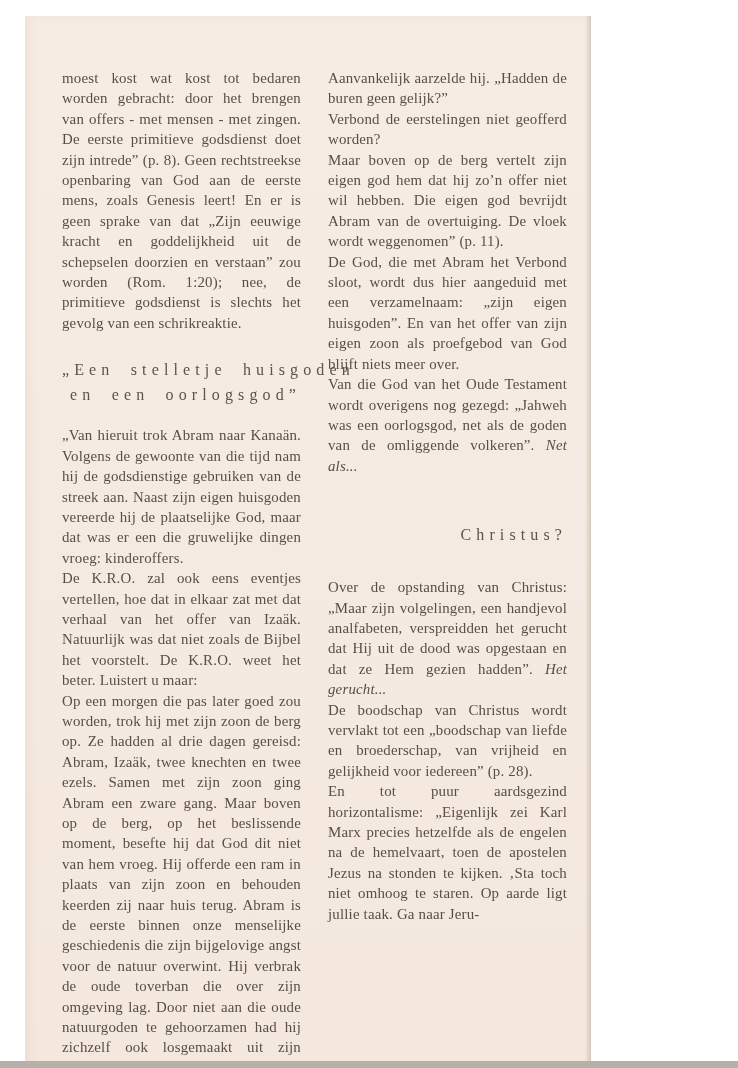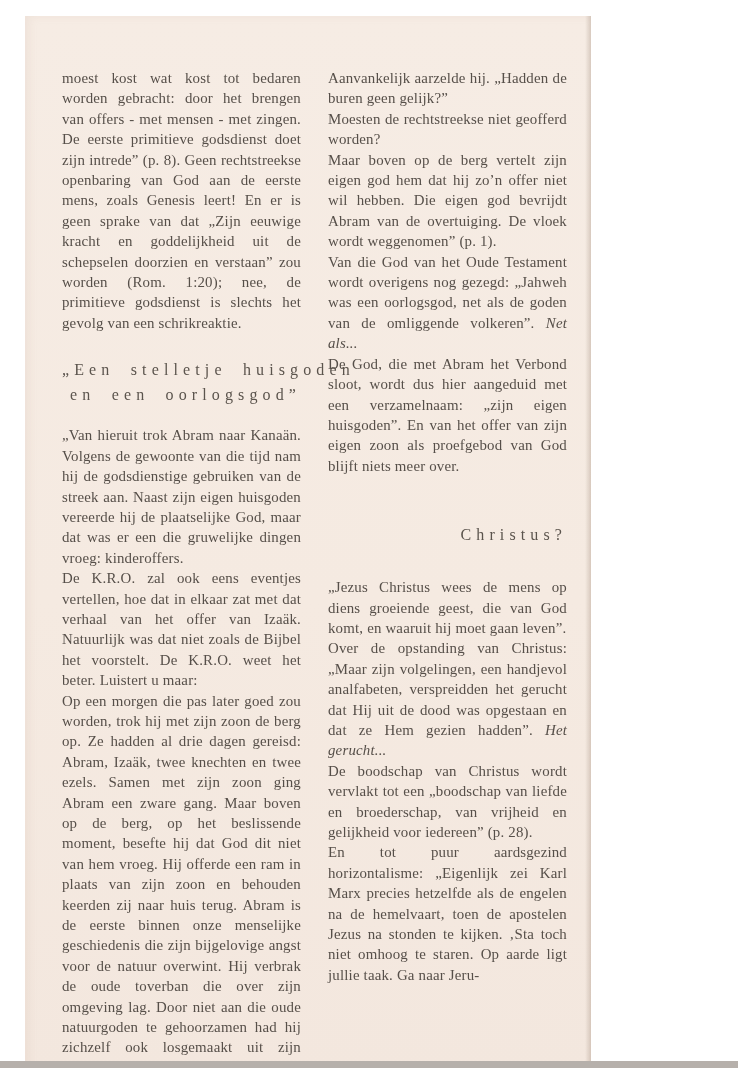--- a/index.html
+++ b/index.html
@@ -96,28 +96,27 @@
         <div>en een oorlogsgod”</div>
       </div>
       <p>„Van hieruit trok Abram naar Kanaän. Volgens de gewoonte van die tijd nam hij de godsdienstige gebruiken van de streek aan. Naast zijn eigen huisgoden vereerde hij de plaatselijke God, maar dat was er een die gruwelijke dingen vroeg: kinderoffers.</p>
       <p>De K.R.O. zal ook eens eventjes vertellen, hoe dat in elkaar zat met dat verhaal van het offer van Izaäk. Natuurlijk was dat niet zoals de Bijbel het voorstelt. De K.R.O. weet het beter. Luistert u maar:</p>
       <p>Op een morgen die pas later goed zou worden, trok hij met zijn zoon de berg op. Ze hadden al drie dagen gereisd: Abram, Izaäk, twee knechten en twee ezels. Samen met zijn zoon ging Abram een zware gang. Maar boven op de berg, op het beslissende moment, besefte hij dat God dit niet van hem vroeg. Hij offerde een ram in plaats van zijn zoon en behouden keerden zij naar huis terug. Abram is de eerste binnen onze menselijke geschiedenis die zijn bijgelovige angst voor de natuur overwint. Hij verbrak de oude toverban die over zijn omgeving lag. Door niet aan die oude natuurgoden te gehoorzamen had hij zichzelf ook losgemaakt uit zijn omgeving. Hij was een persoonlijkheid geworden, hij volgde zijn eigen geweten.</p>
       <p class="page-number">19</p>
     </div>
 
     <div class="col">
       <p>Aanvankelijk aarzelde hij. „Hadden de buren geen gelijk?”</p>
-      <p>Moesten de rechtstreekse niet geofferd worden?</p>
-      <p>Maar boven op de berg vertelt zijn eigen god hem dat hij zo’n offer niet wil hebben. Die eigen god bevrijdt Abram van de overtuiging. De vloek wordt weggenomen” (p. 1).</p>
+      <p>Verbond de eerstelingen niet geofferd worden?</p>
+      <p>Maar boven op de berg vertelt zijn eigen god hem dat hij zo’n offer niet wil hebben. Die eigen god bevrijdt Abram van de overtuiging. De vloek wordt weggenomen” (p. 11).</p>
+      <p>De God, die met Abram het Verbond sloot, wordt dus hier aangeduid met een verzamelnaam: „zijn eigen huisgoden”. En van het offer van zijn eigen zoon als proefgebod van God blijft niets meer over.</p>
       <p><span>Van die God van het Oude Testament wordt overigens nog gezegd: „Jahweh was een oorlogsgod, net als de goden van de omliggende volkeren”. </span><span class="italic-tail">Net als...</span></p>
-      <p>De God, die met Abram het Verbond sloot, wordt dus hier aangeduid met een verzamelnaam: „zijn eigen huisgoden”. En van het offer van zijn eigen zoon als proefgebod van God blijft niets meer over.</p>
       <div class="section-heading second">
         <div>Christus?</div>
       </div>
-      <p>„Jezus Christus wees de mens op diens groeiende geest, die van God komt, en waaruit hij moet gaan leven”.</p>
       <p><span>Over de opstanding van Christus: „Maar zijn volgelingen, een handjevol analfabeten, verspreidden het gerucht dat Hij uit de dood was opgestaan en dat ze Hem gezien hadden”. </span><span class="italic-tail">Het gerucht...</span></p>
       <p>De boodschap van Christus wordt vervlakt tot een „boodschap van liefde en broederschap, van vrijheid en gelijkheid voor iedereen” (p. 28).</p>
       <p>En tot puur aardsgezind horizontalisme: „Eigenlijk zei Karl Marx precies hetzelfde als de engelen na de hemelvaart, toen de apostelen Jezus na stonden te kijken. ‚Sta toch niet omhoog te staren. Op aarde ligt jullie taak. Ga naar Jeru-</p>
     </div>
 
   </div>
   <div class="page-edge-right"></div>
 </div>
 
 <div class="bottom-band"></div>

